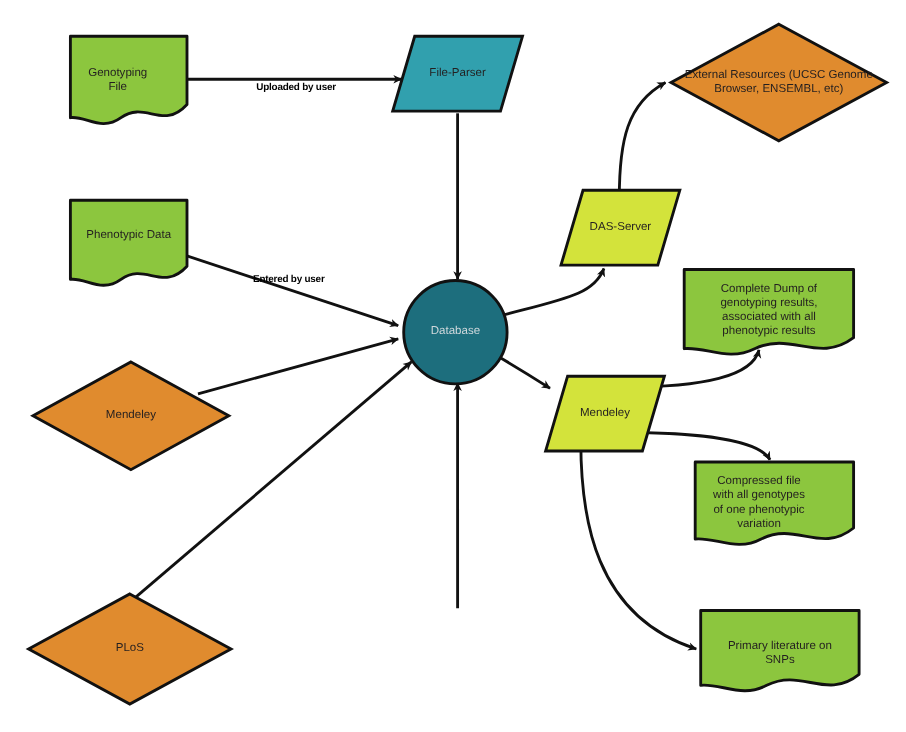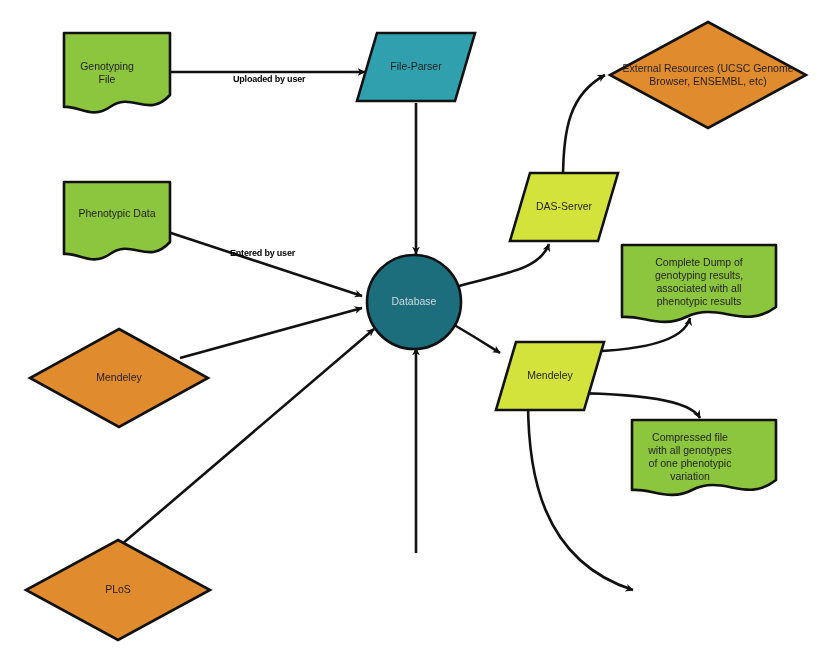--- a/index.html
+++ b/index.html
@@ -118,14 +118,20 @@
   </div>
 
   <div class="node" style="left:24px;top:538px;width:188px;height:104px;">
     <svg width="188" height="104" viewBox="0 0 188 104">
       <path d="M94,2 L186,52 L94,102 L2,52 Z" fill="#E08B2E" stroke="#111" stroke-width="2.6"></path>
     </svg>
     <div class="lbl">PLoS</div>
   </div>
 
 
+  <div class="node" style="left:635px;top:553px;width:148px;height:78px;">
+    <svg width="148" height="78" viewBox="0 0 148 78">
+      <path d="M2,2 H146 V60 C116,84 94,54 62,70 C40,82 20,68 2,70 Z" fill="#8CC63E" stroke="#111" stroke-width="2.6" stroke-linejoin="round"></path>
+    </svg>
+    <div class="lbl pad" style="align-items:flex-start;padding-top:28px;">Primary literature on SNPs</div>
+  </div>
 
 </div>
 
 </body></html>

